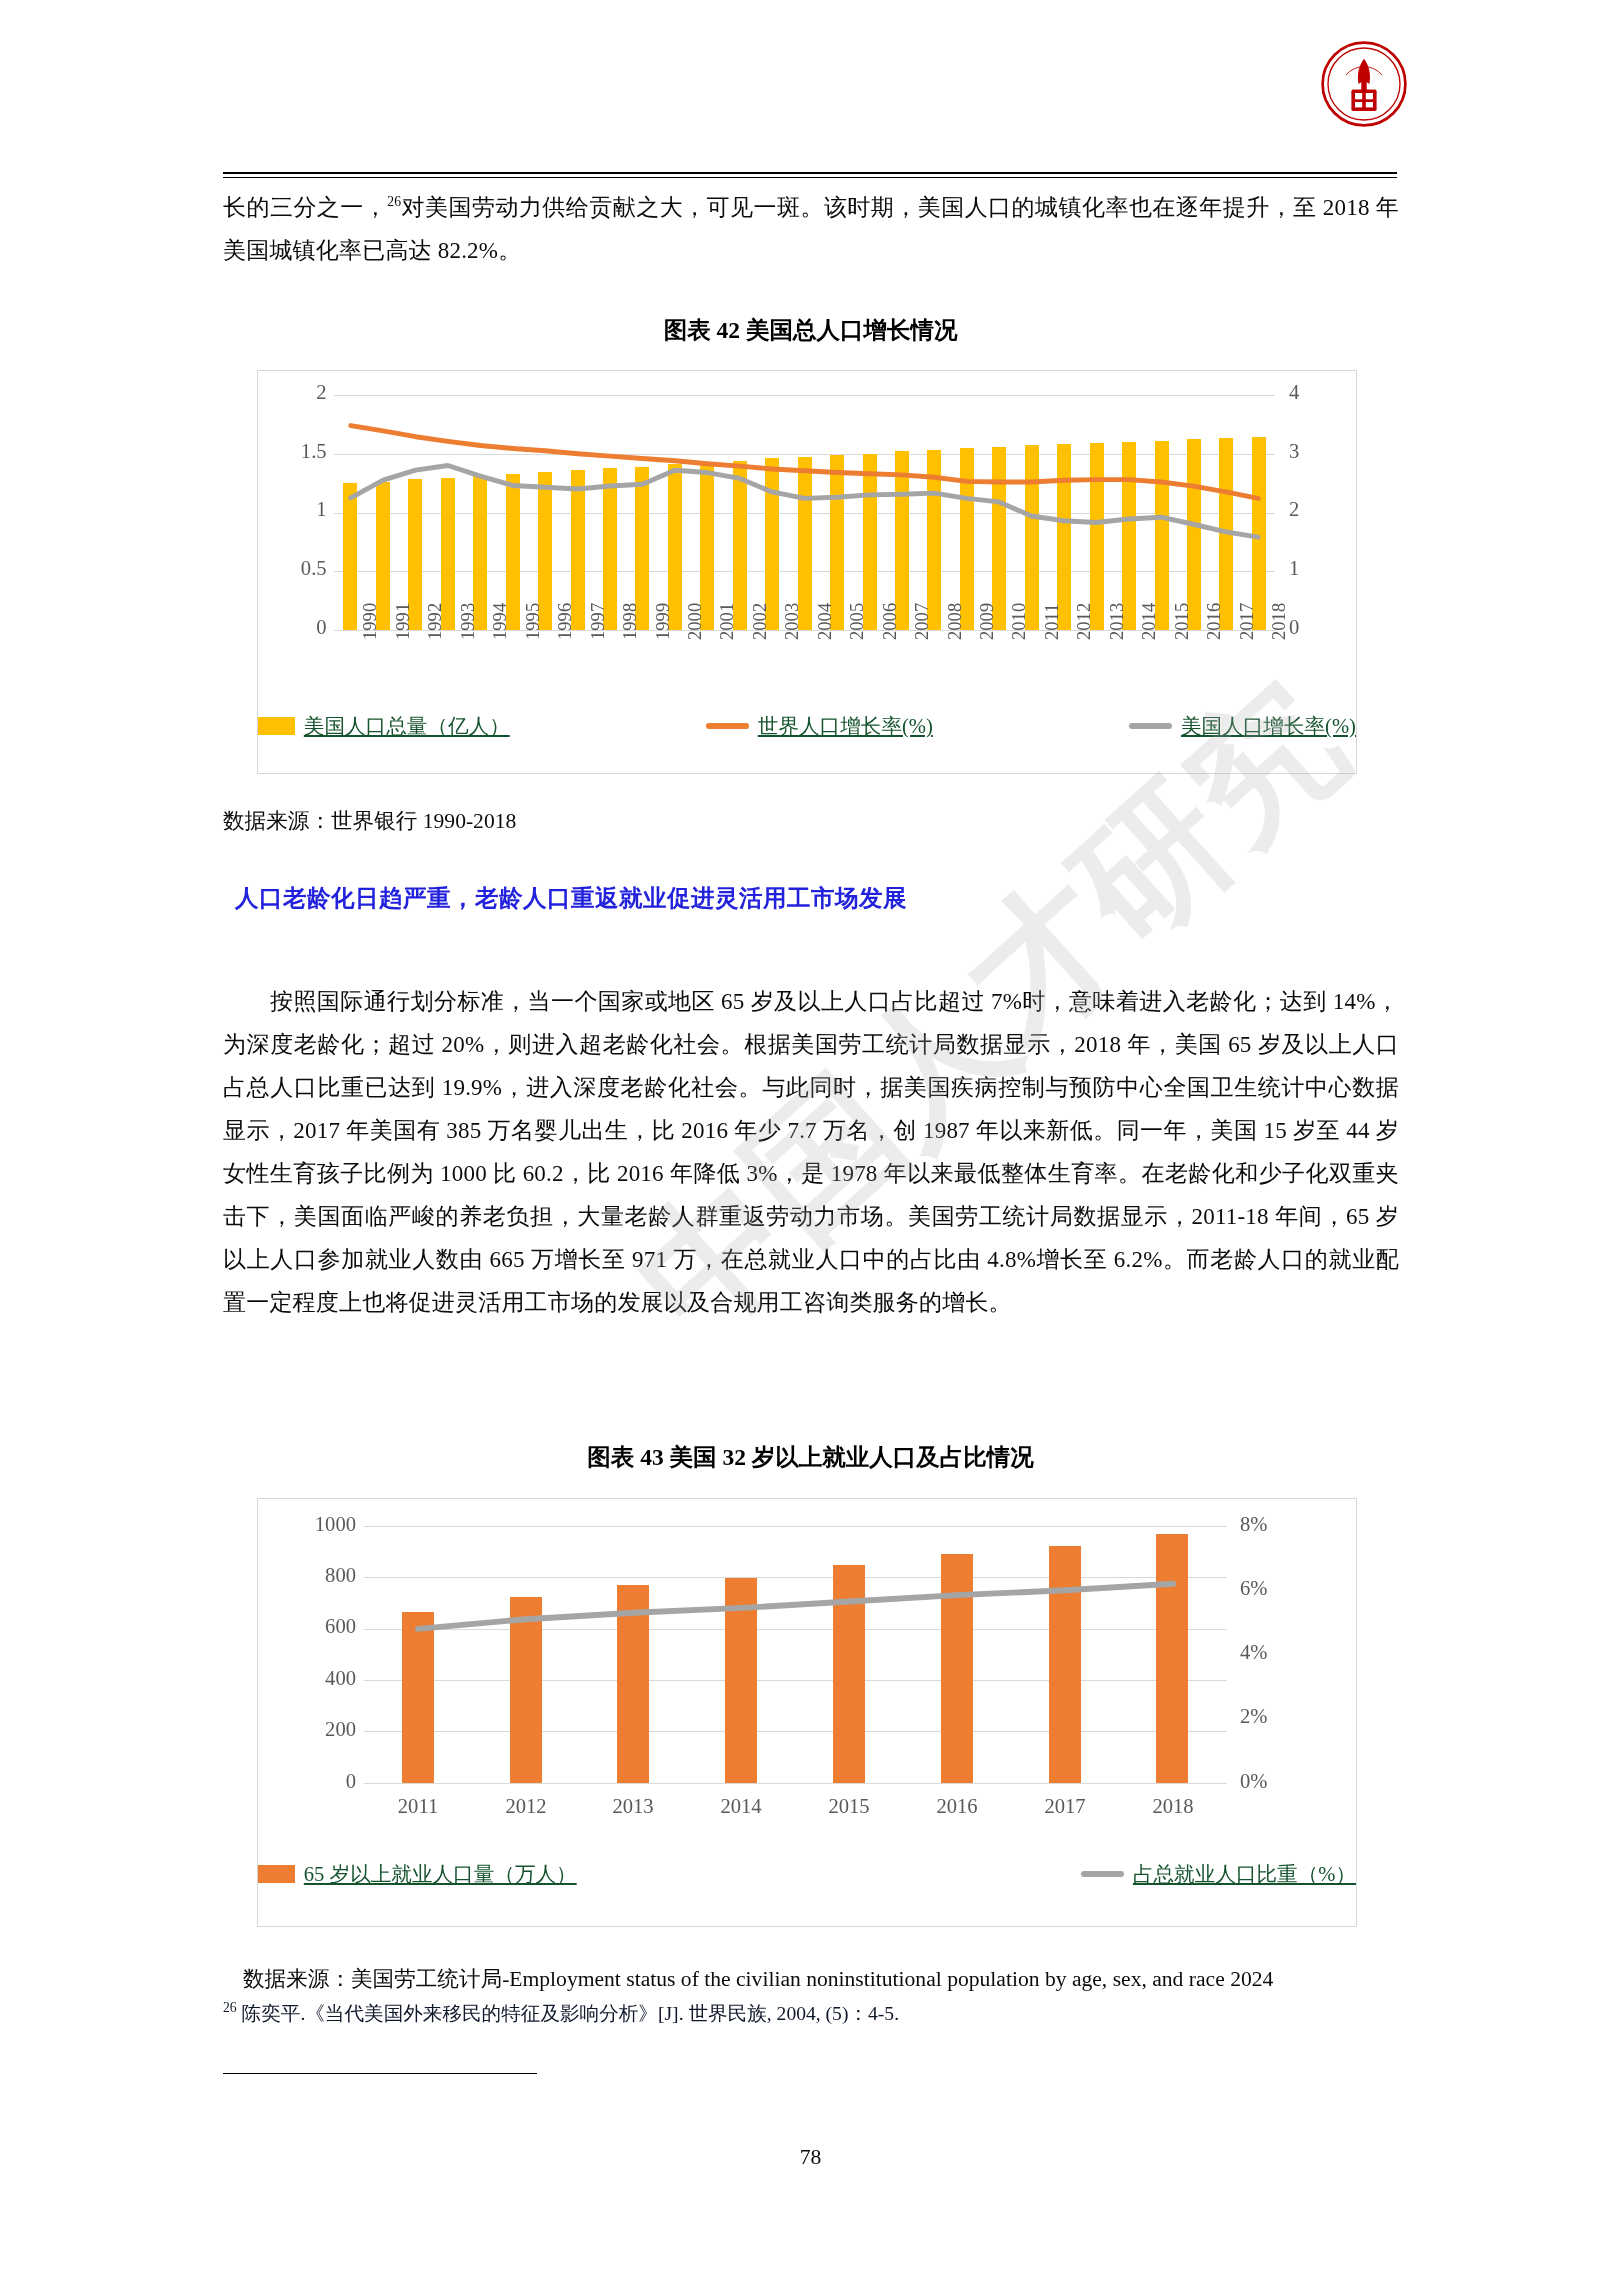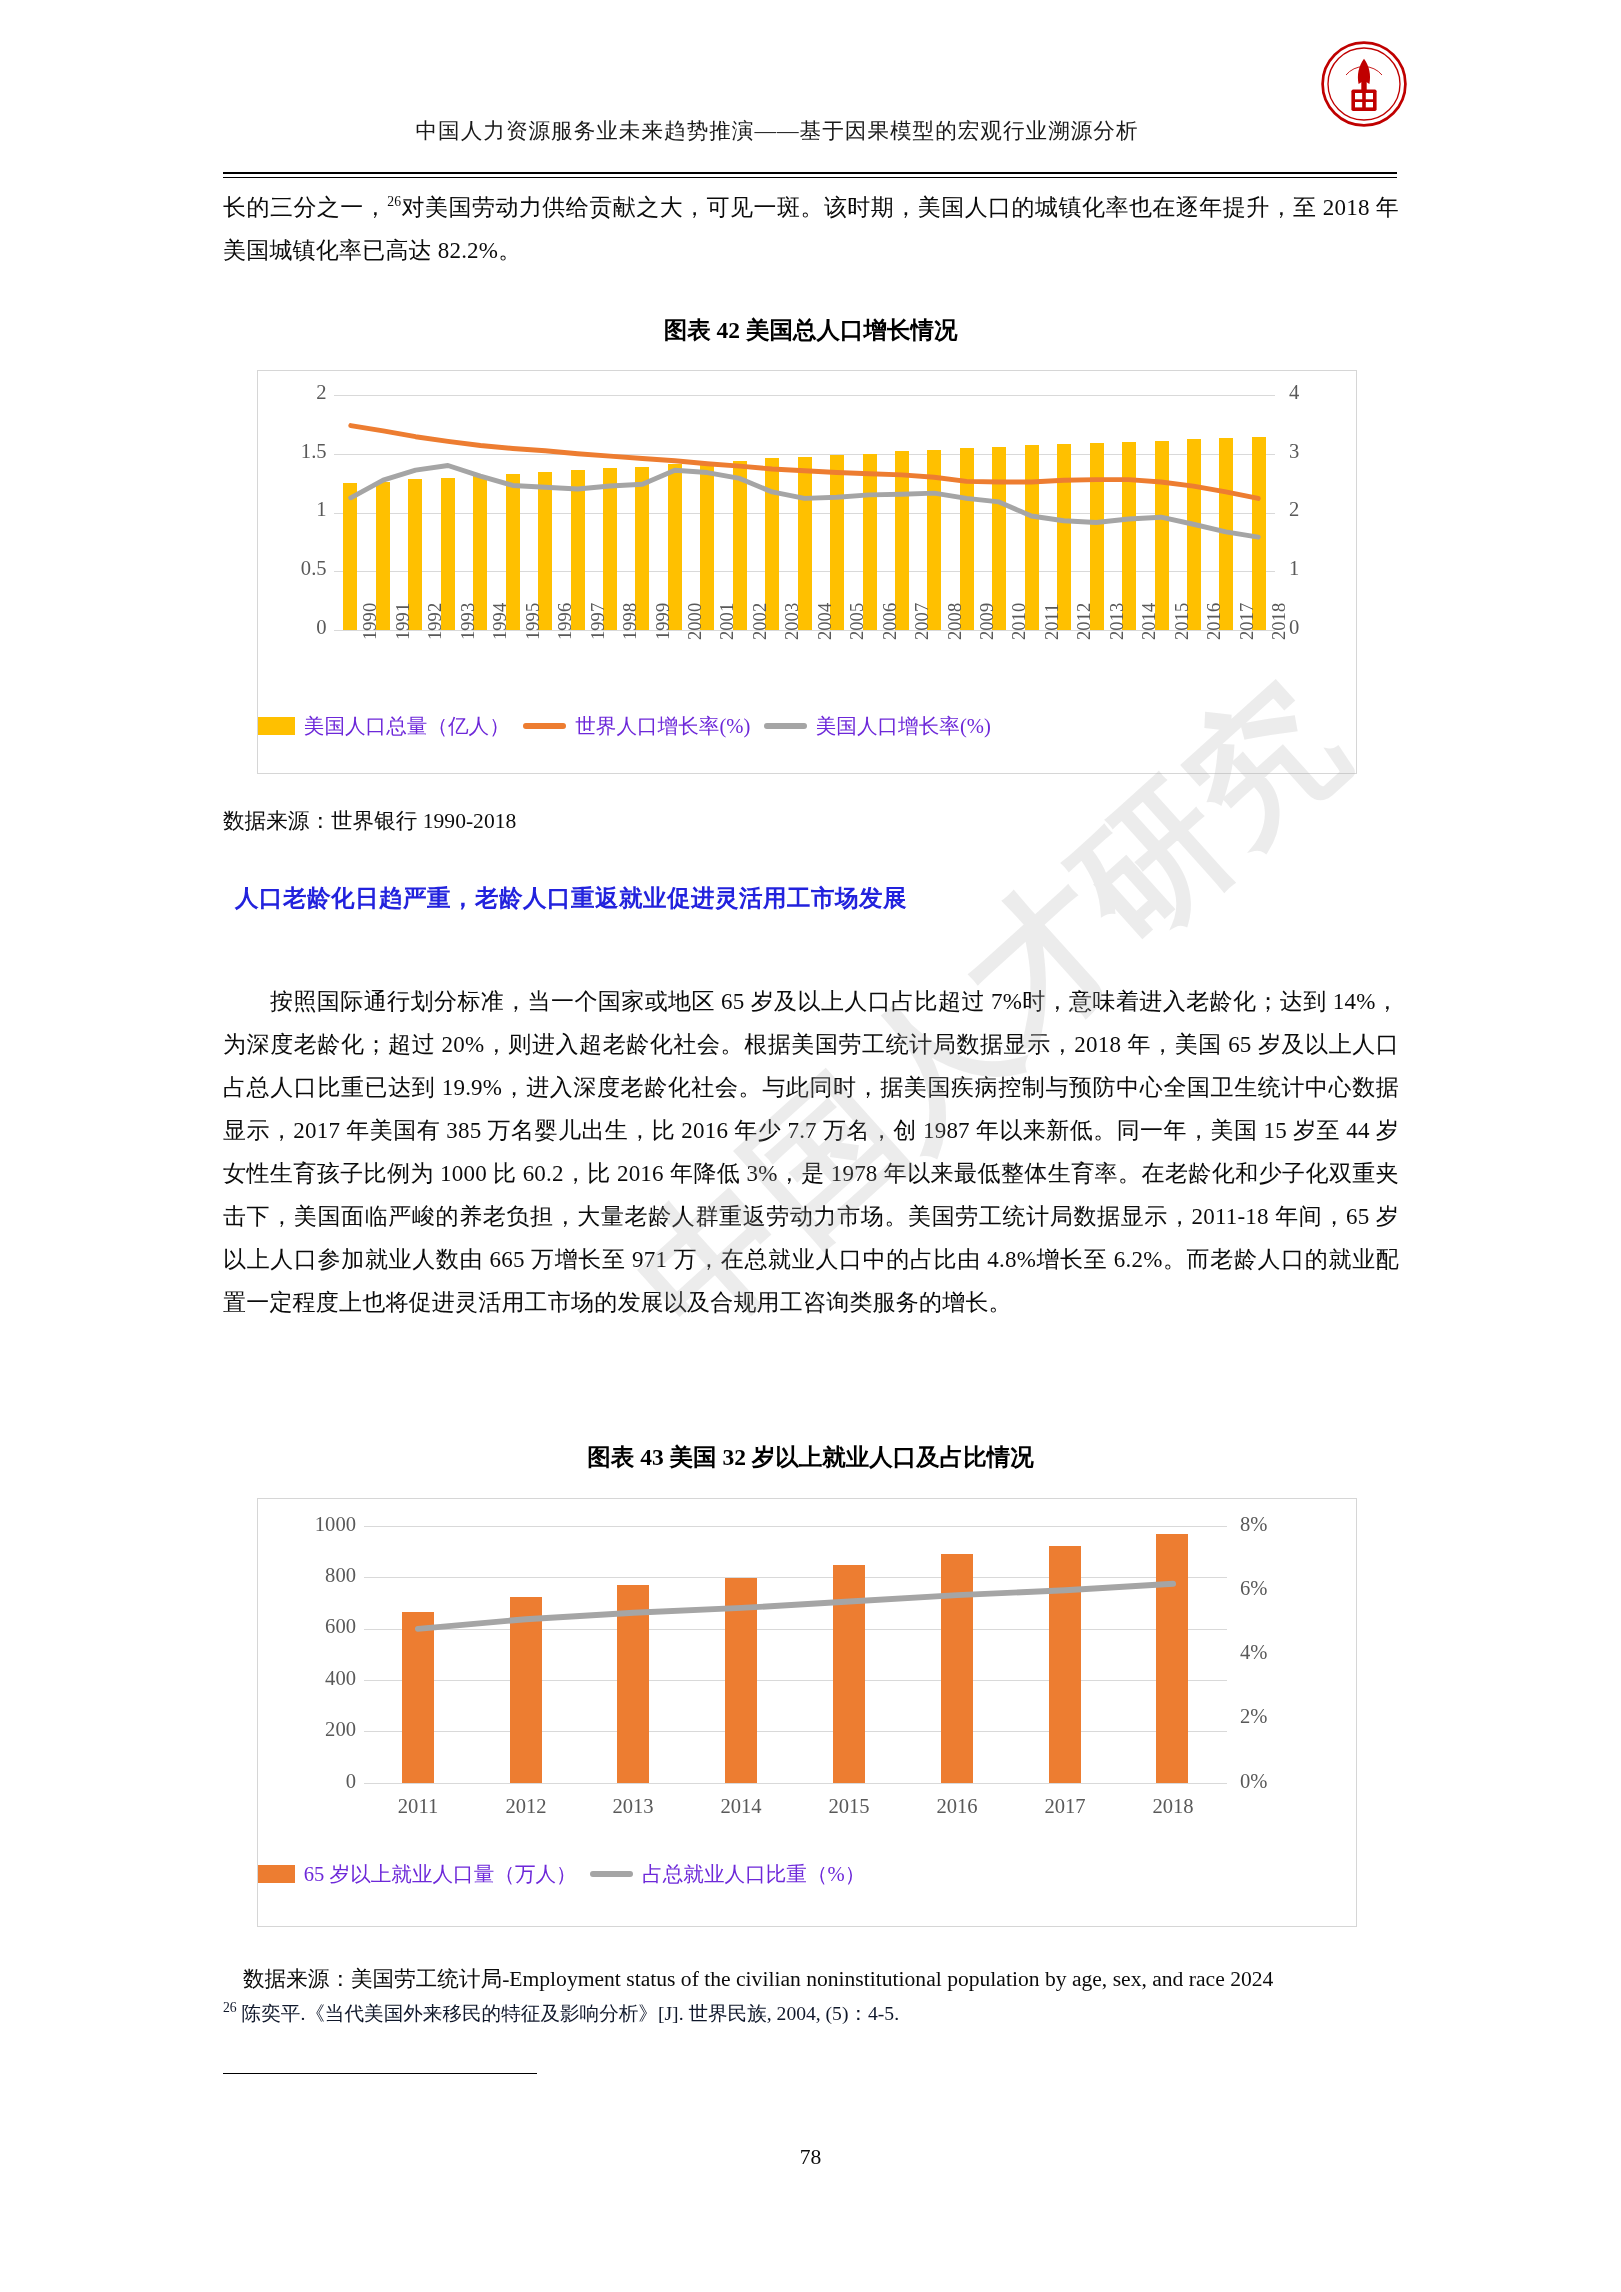--- a/index.html
+++ b/index.html
@@ -105,23 +105,24 @@
     white-space:nowrap;
   }
   .xtick-h {
     position:absolute;
     font-size:20.6px; color:#595959;
     font-family:"Liberation Serif", serif;
     text-align:center; white-space:nowrap;
   }
   .legend {
     position:absolute; display:flex; align-items:center;
-    justify-content:flex-start; gap:13.7px; width:100%;
-    font-size:20.6px; color:#6d28d9;
-    font-family:"Liberation Serif", serif;
+    justify-content:space-between; gap:13.7px; width:100%;
+    font-size:20.6px; color:#14532d;
+    font-family:"Liberation Serif", serif;
+    text-decoration:underline;
   }
   .legend .item { display:flex; align-items:center; gap:8.8px; }
   .sw-box { width:37px; height:18.6px; display:inline-block; }
   .sw-line { width:43px; height:6.9px; border-radius:2.9px; display:inline-block; }
 
   
   .fn-rule { position:absolute; left:223px; top:2073px; width:314px; border-top:1px solid #000; }
   .footnote {
     position:absolute; left:223px; top:2000px; width:1176px;
     font-size:19.6px; font-family:"Liberation Serif", serif; color:#0f172a;
@@ -140,21 +141,20 @@
     transform:rotate(-42deg); pointer-events:none;
     white-space:nowrap; font-weight:bold;
   }
 </style>
 </head>
 <body>
 
 <div class="page">
 
   <div class="header">
-    <div class="header-title">中国人力资源服务业未来趋势推演——基于因果模型的宏观行业溯源分析</div>
     <svg class="logo" viewBox="0 0 100 100">
       <circle cx="50" cy="50" r="46" fill="#fff" stroke="#c00000" stroke-width="3"></circle>
       <circle cx="50" cy="50" r="40" fill="#fff" stroke="#c00000" stroke-width="1.5"></circle>
       <path d="M50 22 C44 30 42 40 44 50 L50 46 L56 50 C58 40 56 30 50 22 Z" fill="#c00000"></path>
       <rect x="47" y="34" width="6" height="40" fill="#c00000"></rect>
       <rect x="36" y="56" width="28" height="24" rx="2" fill="#c00000"></rect>
       <rect x="40" y="60" width="8" height="7" fill="#fff"></rect>
       <rect x="52" y="60" width="8" height="7" fill="#fff"></rect>
       <rect x="40" y="70" width="8" height="6" fill="#fff"></rect>
       <rect x="52" y="70" width="8" height="6" fill="#fff"></rect>

